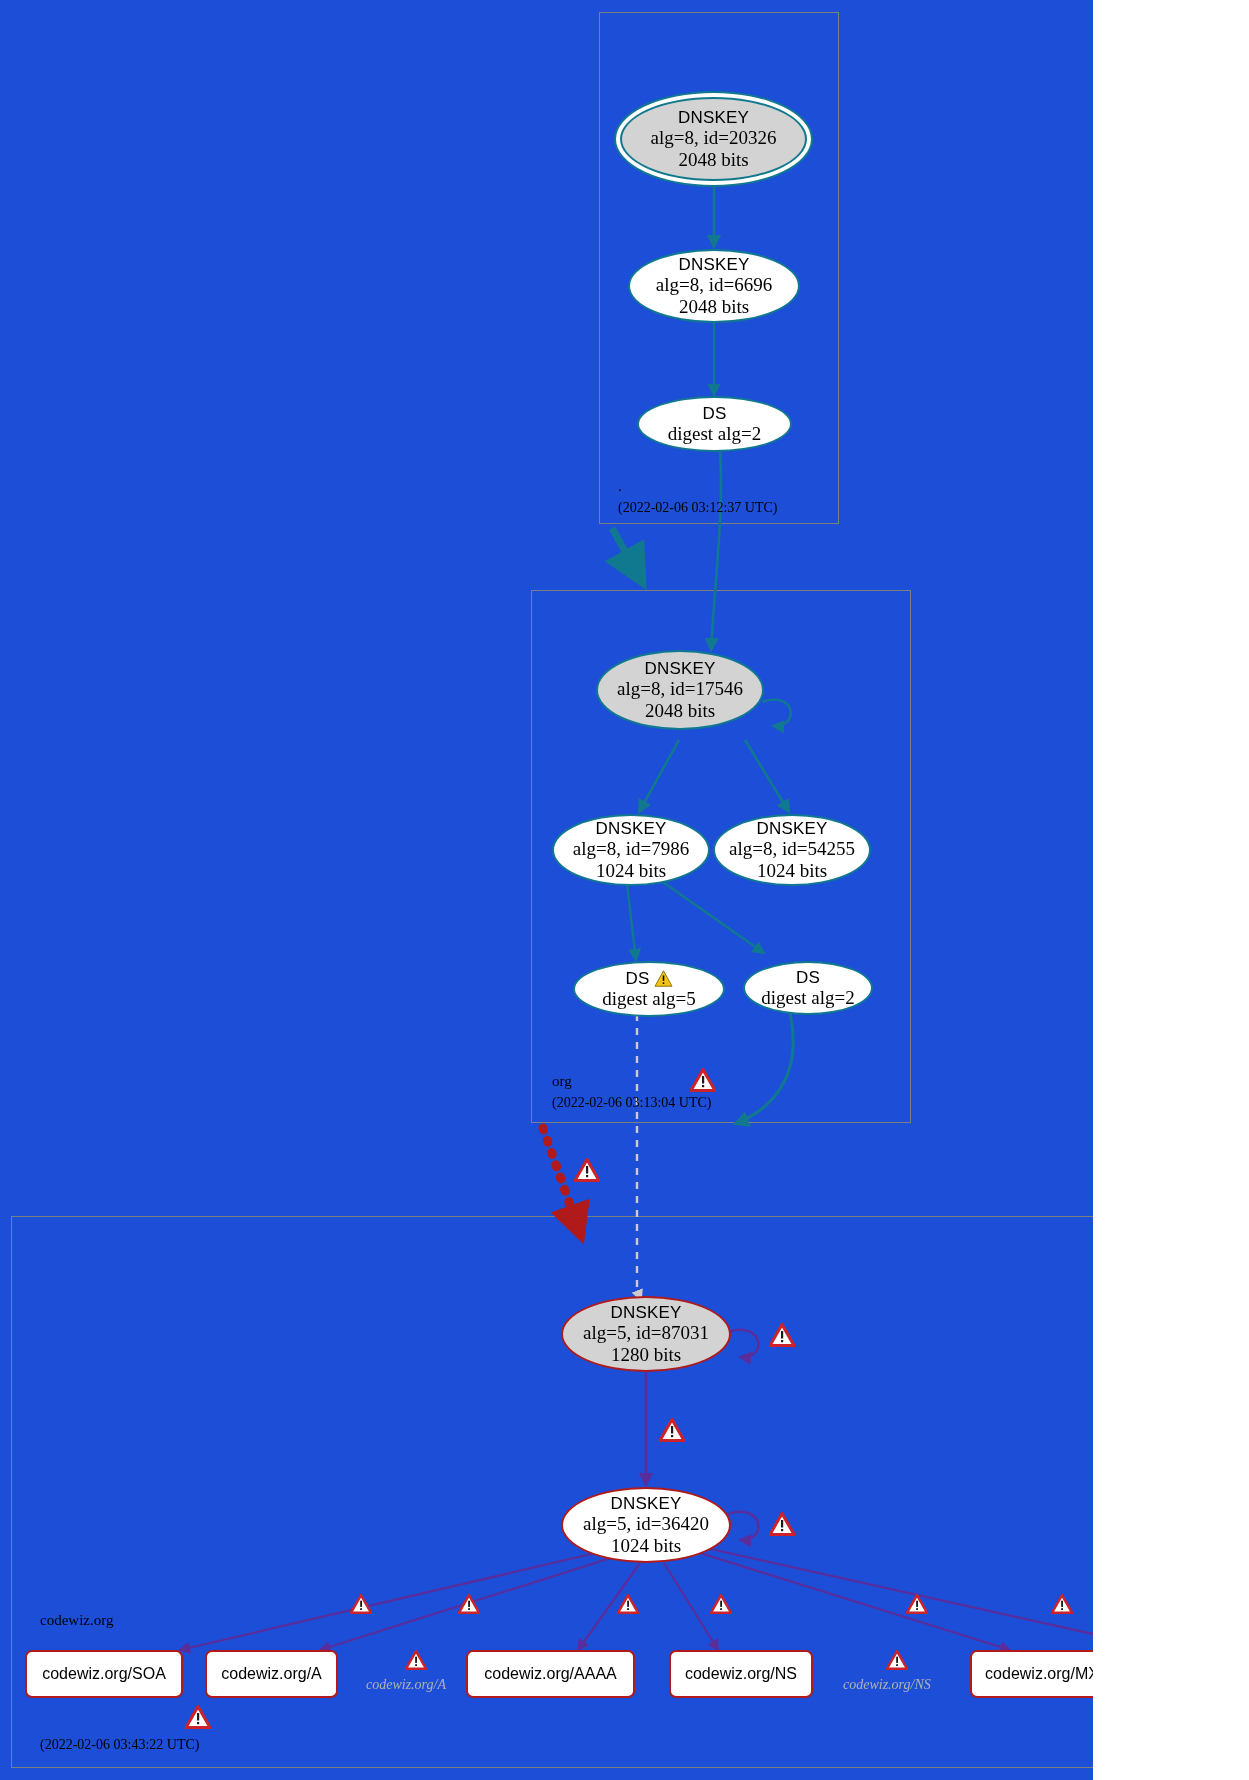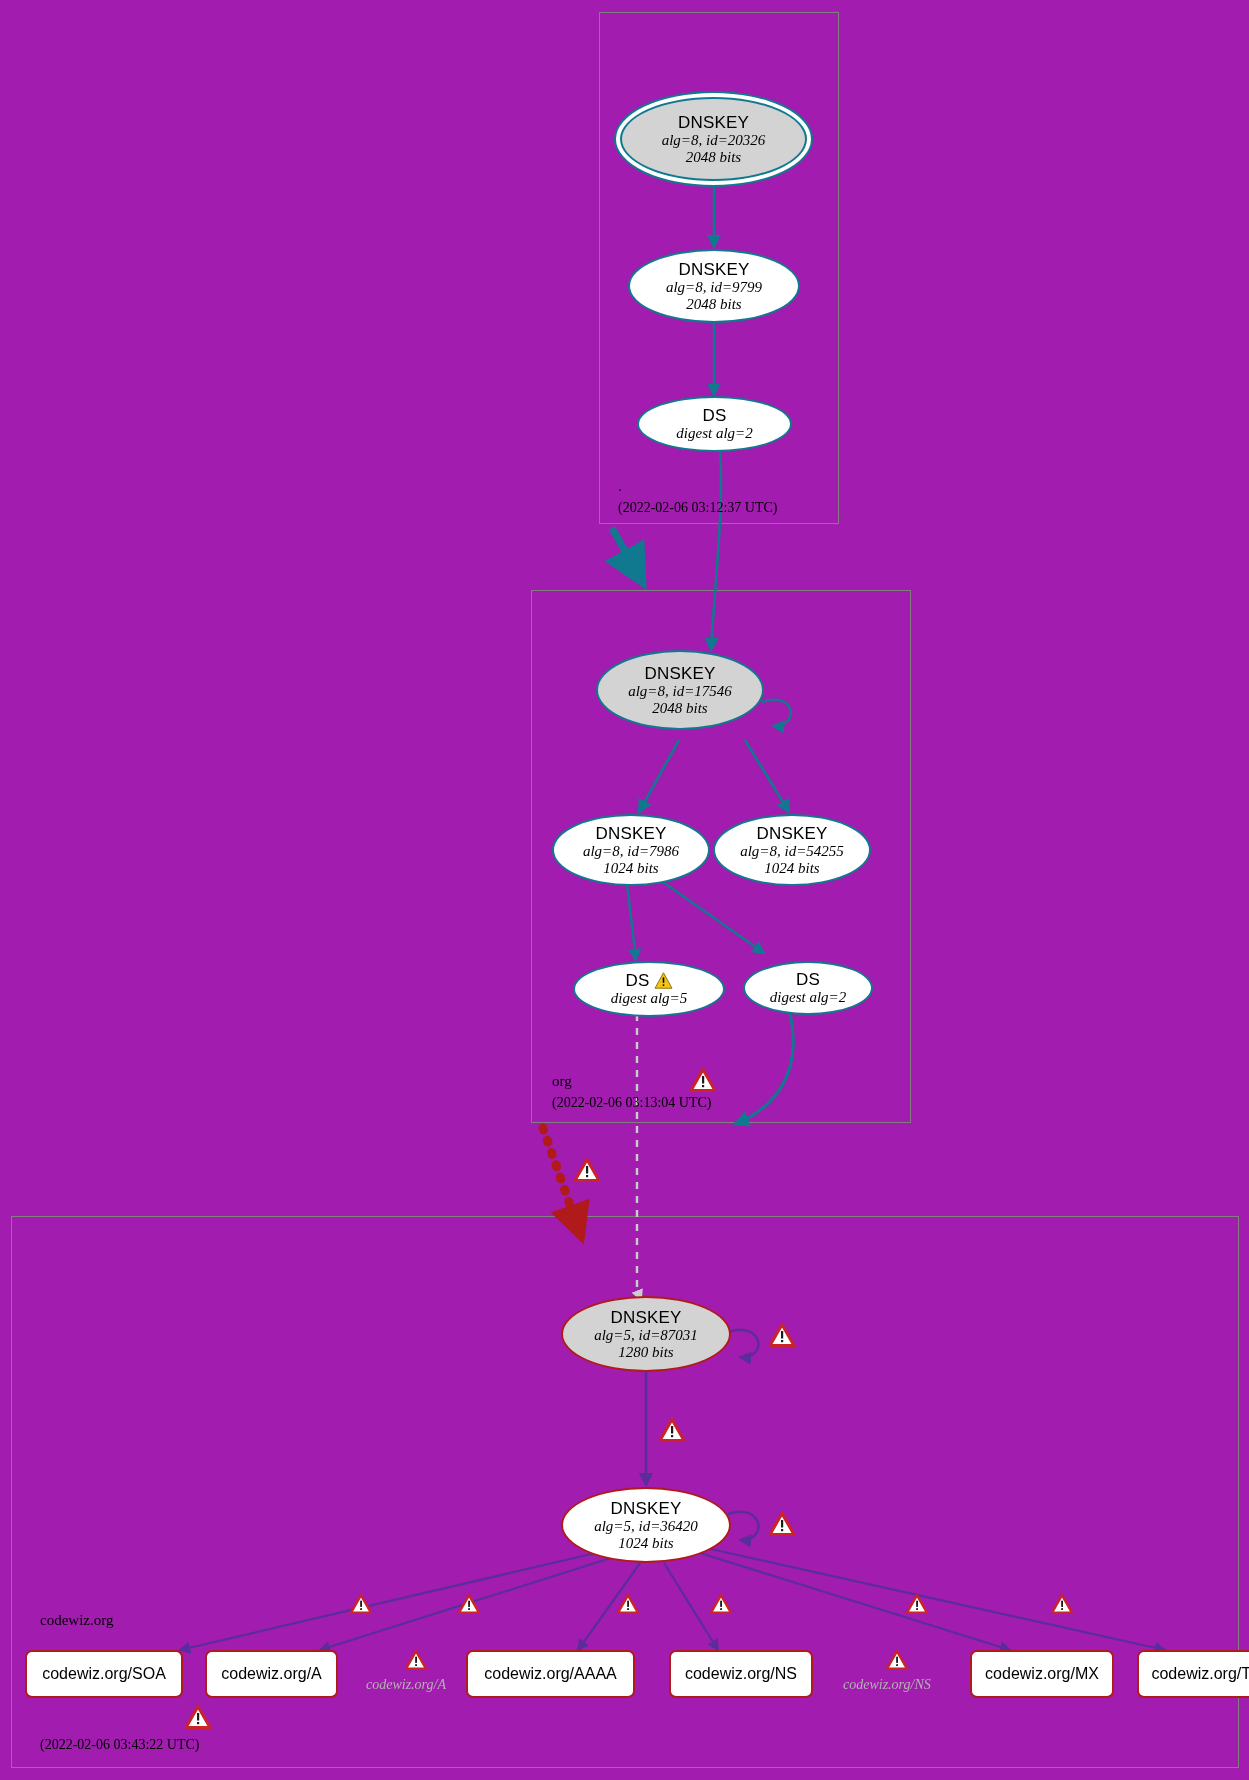--- a/index.html
+++ b/index.html
@@ -5,23 +5,23 @@
   html, body {
     margin: 0;
     padding: 0;
     background: #ffffff;
   }
   body {
     font-family: "Liberation Sans", sans-serif;
   }
   #canvas {
     position: relative;
-    width: 1249px;
+    width: 1093px;
     height: 1780px;
-    background: #a21caf;
+    background: #1d4ed8;
     overflow: hidden;
   }
   #svg-layer {
     position: absolute;
     left: 0;
     top: 0;
     width: 1249px;
     height: 1780px;
   }
   .zone-box {
@@ -44,23 +44,22 @@
     border-radius: 50%;
   }
   .node .t1 {
     font-family: "Liberation Sans", sans-serif;
     font-size: 17px;
     color: #000000;
     letter-spacing: 0.2px;
   }
   .node .t2, .node .t3 {
     font-family: "Liberation Serif", serif;
-    font-size: 15px;
+    font-size: 19px;
     color: #000000;
-    font-style: italic;
   }
   .rr-box {
     position: absolute;
     box-sizing: border-box;
     border: 2px solid #b01a1a;
     border-radius: 7px;
     background: #ffffff;
     display: flex;
     align-items: center;
     justify-content: center;
@@ -171,21 +170,21 @@
 
   <div class="node ellipse" style="left:614px; top:91px; width:199px; height:96px; border:2.4px solid #11798f; background:#ffffff;"></div>
   <div class="node ellipse" style="left:620px; top:97px; width:187px; height:84px; border:2.4px solid #11798f; background:#d3d3d3;">
     <div class="t1">DNSKEY</div>
     <div class="t2">alg=8, id=20326</div>
     <div class="t3">2048 bits</div>
   </div>
 
   <div class="node ellipse" style="left:628px; top:249px; width:172px; height:74px; border:2.2px solid #11798f; background:#ffffff;">
     <div class="t1">DNSKEY</div>
-    <div class="t2">alg=8, id=9799</div>
+    <div class="t2">alg=8, id=6696</div>
     <div class="t3">2048 bits</div>
   </div>
 
   <div class="node ellipse" style="left:637px; top:396px; width:155px; height:56px; border:2.2px solid #11798f; background:#ffffff;">
     <div class="t1">DS</div>
     <div class="t2">digest alg=2</div>
   </div>
 
   <div class="zone-label zone-name" style="left:618px; top:478px;">.</div>
   <div class="zone-label zone-time" style="left:618px; top:500px;">(2022-02-06 03:12:37 UTC)</div>

